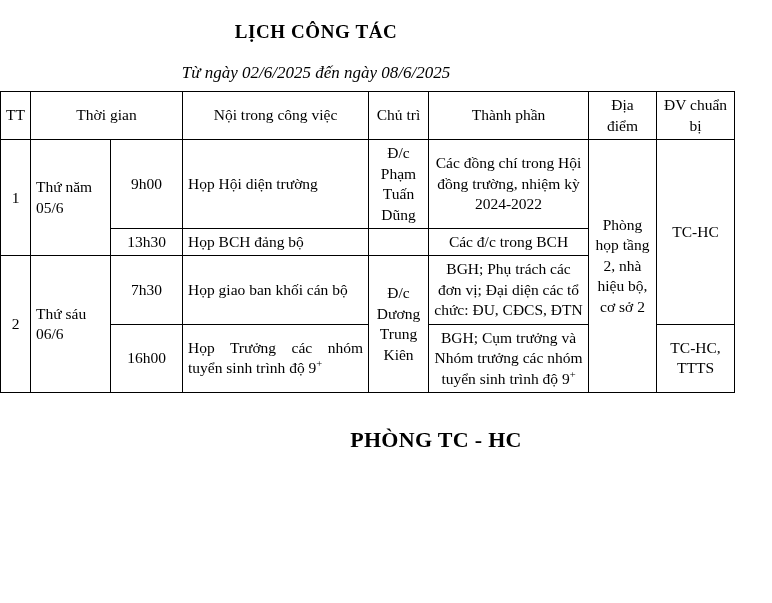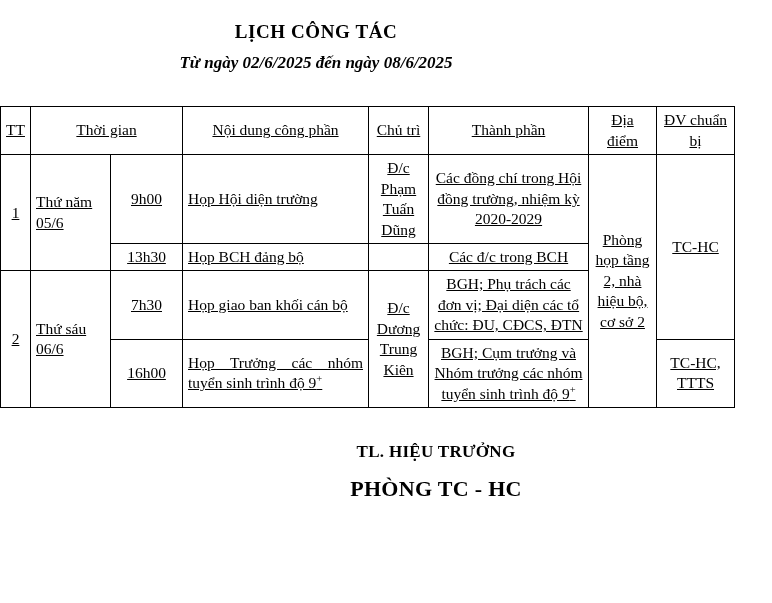--- a/index.html
+++ b/index.html
@@ -28,31 +28,30 @@
     padding-top: 20px;
   }
   .doc-title {
     font-size: 19px;
     font-weight: bold;
     letter-spacing: 0.6px;
     line-height: 1.25;
   }
   .doc-subtitle {
     font-size: 17px;
-    font-weight: bold;
+    font-weight: normal;
     font-style: italic;
     line-height: 1.5;
-    margin-top: 6px;
+    margin-top: 16px;
   }
 
   
   .table-wrap {
-    margin: 31px auto 0 auto;
+    margin: 6px auto 0 auto;
     width: 716px;
-    text-decoration: underline;
   }
   table.schedule {
     border-collapse: collapse;
     width: 100%;
     table-layout: fixed;
     font-size: 15.5px;
   }
   table.schedule td,
   table.schedule th {
     border: 1.3px solid #000000;
@@ -153,36 +152,36 @@
         <col class="col-task">
         <col class="col-chair">
         <col class="col-attend">
         <col class="col-place">
         <col class="col-dept">
       </colgroup>
       <thead>
         <tr>
           <th>TT</th>
           <th colspan="2">Thời gian</th>
-          <th>Nội dung công phần</th>
+          <th>Nội trong công việc</th>
           <th>Chủ trì</th>
           <th>Thành phần</th>
           <th>Địa điểm</th>
           <th>ĐV chuẩn bị</th>
         </tr>
       </thead>
       <tbody>
 
         <tr>
           <td class="tt-cell" rowspan="2">1</td>
           <td class="day-cell" rowspan="2">Thứ năm 05/6</td>
           <td class="time-cell">9h00</td>
           <td class="task-cell">Họp Hội diện trường</td>
           <td class="chair-cell">Đ/c Phạm Tuấn Dũng</td>
-          <td class="attend-cell">Các đồng chí trong Hội đồng trường, nhiệm kỳ 2020-2029</td>
+          <td class="attend-cell">Các đồng chí trong Hội đồng trường, nhiệm kỳ 2024-2022</td>
           <td class="place-cell" rowspan="4">Phòng họp tầng 2, nhà hiệu bộ, cơ sở 2</td>
           <td class="dept-cell" rowspan="3">TC-HC</td>
         </tr>
 
         <tr>
           <td class="time-cell">13h30</td>
           <td class="task-cell">Họp BCH đảng bộ</td>
           <td class="chair-cell"></td>
           <td class="attend-cell">Các đ/c trong BCH</td>
         </tr>
@@ -201,17 +200,16 @@
           <td class="task-cell"><span>Họp Trưởng các nhóm tuyển sinh trình độ 9</span><sup class="plus">+</sup></td>
           <td class="attend-cell"><span>BGH; Cụm trưởng và Nhóm trưởng các nhóm tuyển sinh trình độ 9</span><sup class="plus">+</sup></td>
           <td class="dept-cell">TC-HC, TTTS</td>
         </tr>
 
       </tbody>
     </table>
   </div>
 
   <div class="signature">
-    <div class="sig-line1">TL. HIỆU TRƯỞNG</div>
     <div class="sig-line2">PHÒNG TC - HC</div>
   </div>
 
 </div>
 
 </body></html>

